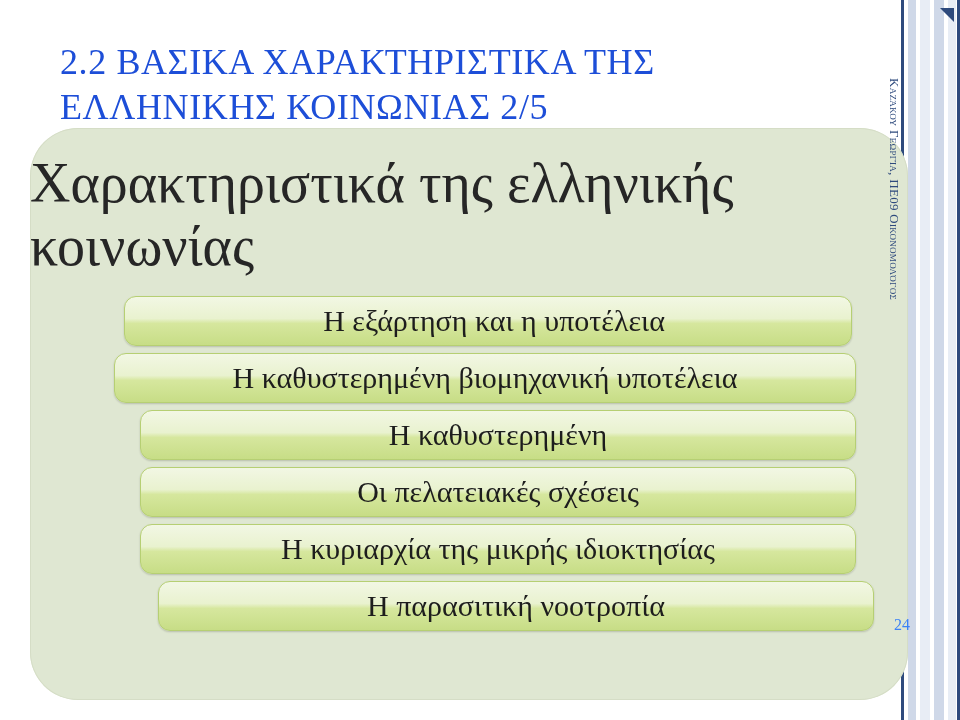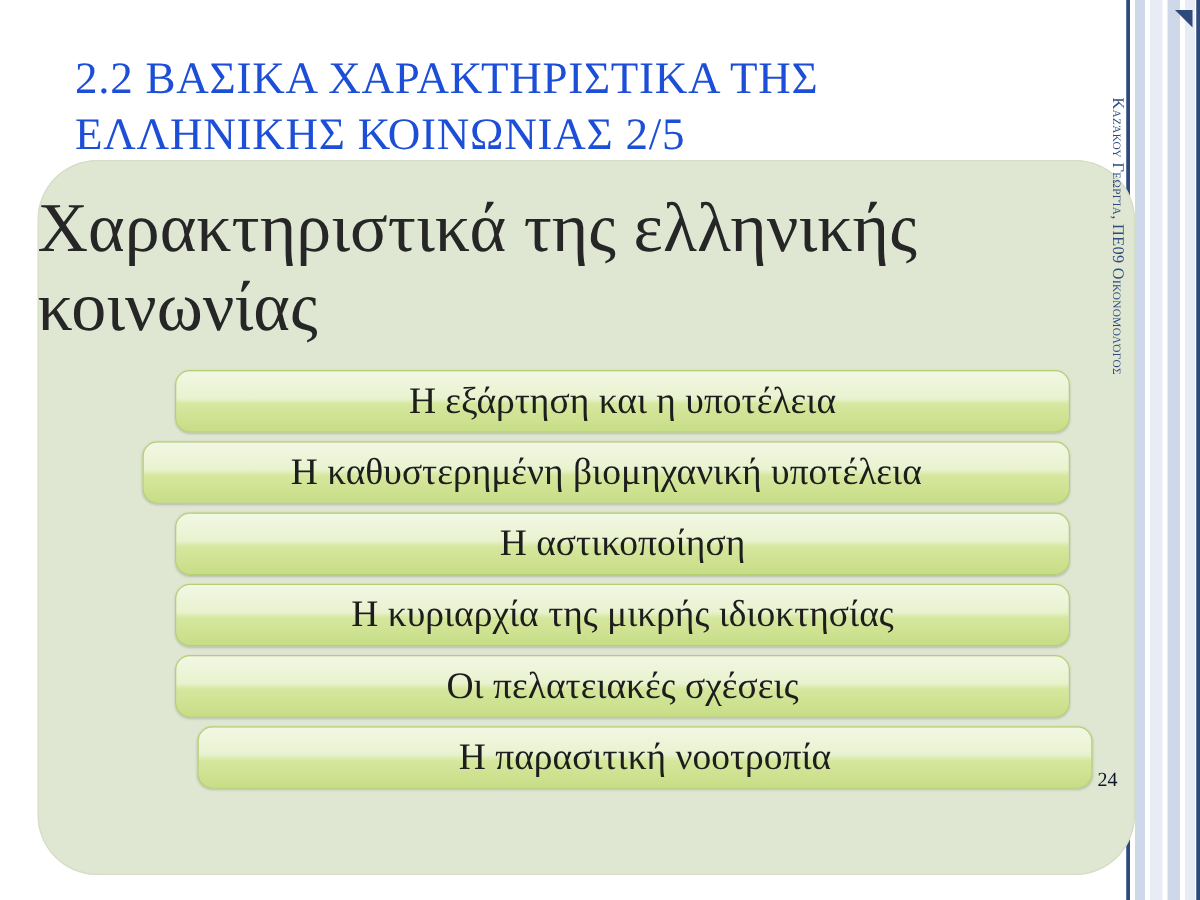--- a/index.html
+++ b/index.html
@@ -101,21 +101,21 @@
     align-items: center;
     justify-content: center;
   }
   .pill-text {
     color: #1d1d1d;
     font-size: 30px;
     font-family: "Liberation Serif", serif;
     white-space: nowrap;
   }
   
-  .pill.w1 { width: 714px; margin-left: 26px; }
+  .pill.w1 { width: 714px; margin-left: 10px; padding-left: 12px; }
   .pill.w2 { width: 740px; margin-left: 0px; }
   .pill.w3 { width: 714px; margin-left: 26px; }
   .pill.w4 { width: 714px; margin-left: 26px; }
   .pill.w5 { width: 714px; margin-left: 26px; }
   .pill.w6 { width: 714px; margin-left: 44px; }
 
   
   .side-credit {
     position: absolute;
     right: 58px;
@@ -126,23 +126,23 @@
     color: #2e4a7d;
     font-size: 13px;
     font-variant: small-caps;
     letter-spacing: 0.3px;
     font-family: "Liberation Serif", serif;
   }
 
   
   .page-number {
     position: absolute;
-    right: 66px;
+    right: 50px;
     top: 616px;
-    color: #0f172a;
+    color: #3b82f6;
     font-size: 16px;
     font-family: "Liberation Serif", serif;
   }
 </style>
 </head>
 <body>
 
 <div class="right-bands">
   <div class="band band-1"></div>
   <div class="band band-2"></div>
@@ -160,27 +160,27 @@
   <div class="panel-heading">Χαρακτηριστικά της ελληνικής κοινωνίας</div>
 
   <div class="pill-list">
     <div class="pill w1">
       <span class="pill-text">Η εξάρτηση και η υποτέλεια</span>
     </div>
     <div class="pill w2">
       <span class="pill-text">Η καθυστερημένη βιομηχανική υποτέλεια</span>
     </div>
     <div class="pill w3">
-      <span class="pill-text">Η αστικοποίηση</span>
+      <span class="pill-text">Η καθυστερημένη</span>
+    </div>
+    <div class="pill w5">
+      <span class="pill-text">Οι πελατειακές σχέσεις</span>
     </div>
     <div class="pill w4">
       <span class="pill-text">Η κυριαρχία της μικρής ιδιοκτησίας</span>
-    </div>
-    <div class="pill w5">
-      <span class="pill-text">Οι πελατειακές σχέσεις</span>
     </div>
     <div class="pill w6">
       <span class="pill-text">Η παρασιτική νοοτροπία</span>
     </div>
   </div>
 
 </div>
 
 <div class="side-credit">Καζάκου Γεωργία, ΠΕ09 Οικονομολόγος</div>
 

